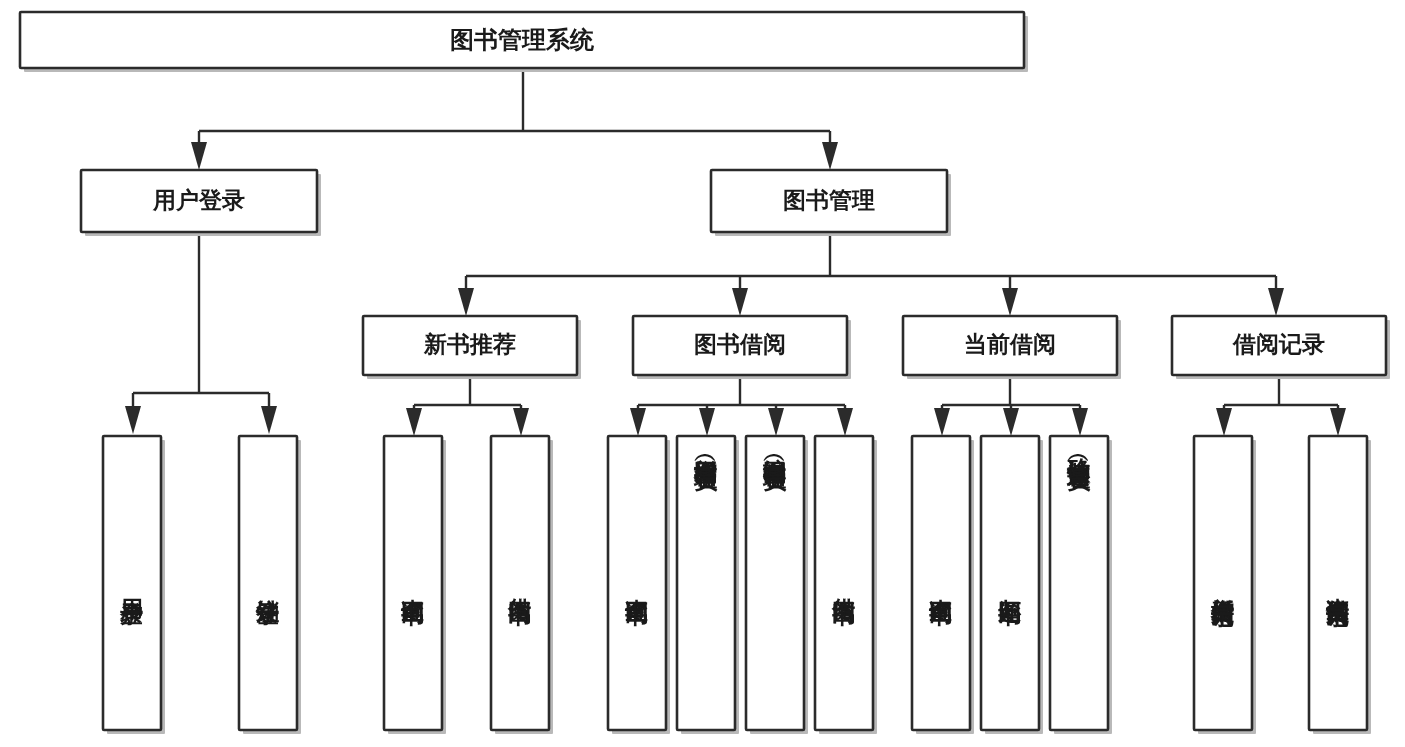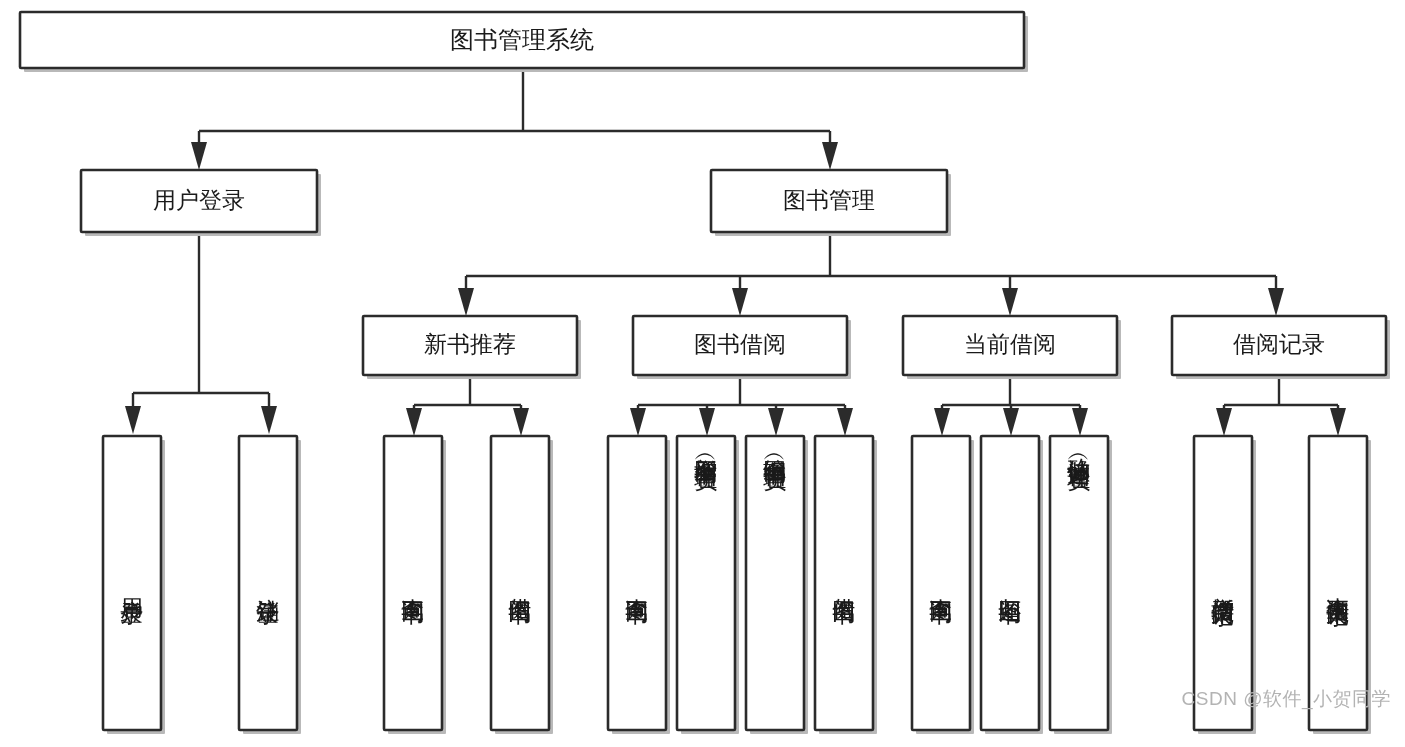--- a/index.html
+++ b/index.html
@@ -11,20 +11,21 @@
     width: 1405px;
     height: 747px;
     font-family: "Liberation Sans", "DejaVu Sans", sans-serif;
     overflow: hidden;
     position: relative;
   }
   #diagram-root {
     position: relative;
     width: 1405px;
     height: 716px;
+    font-weight: bold;
   }
   svg.diagram-canvas {
     position: absolute;
     left: 0;
     top: 0;
     width: 1405px;
     height: 747px;
     display: block;
   }
   .node-box {
@@ -303,15 +304,14 @@
   </div>
 
   <div class="leaf-label-wrap" style="left:1194px; top:436px; width:58px; height:294px;">
     <span class="leaf-label-text">新增借阅记录</span>
   </div>
 
   <div class="leaf-label-wrap" style="left:1309px; top:436px; width:58px; height:294px;">
     <span class="leaf-label-text">查询借阅记录</span>
   </div>
 
-  <div class="watermark">CSDN @软件_小贺同学</div>
 
 </div>
 
 </body></html>

